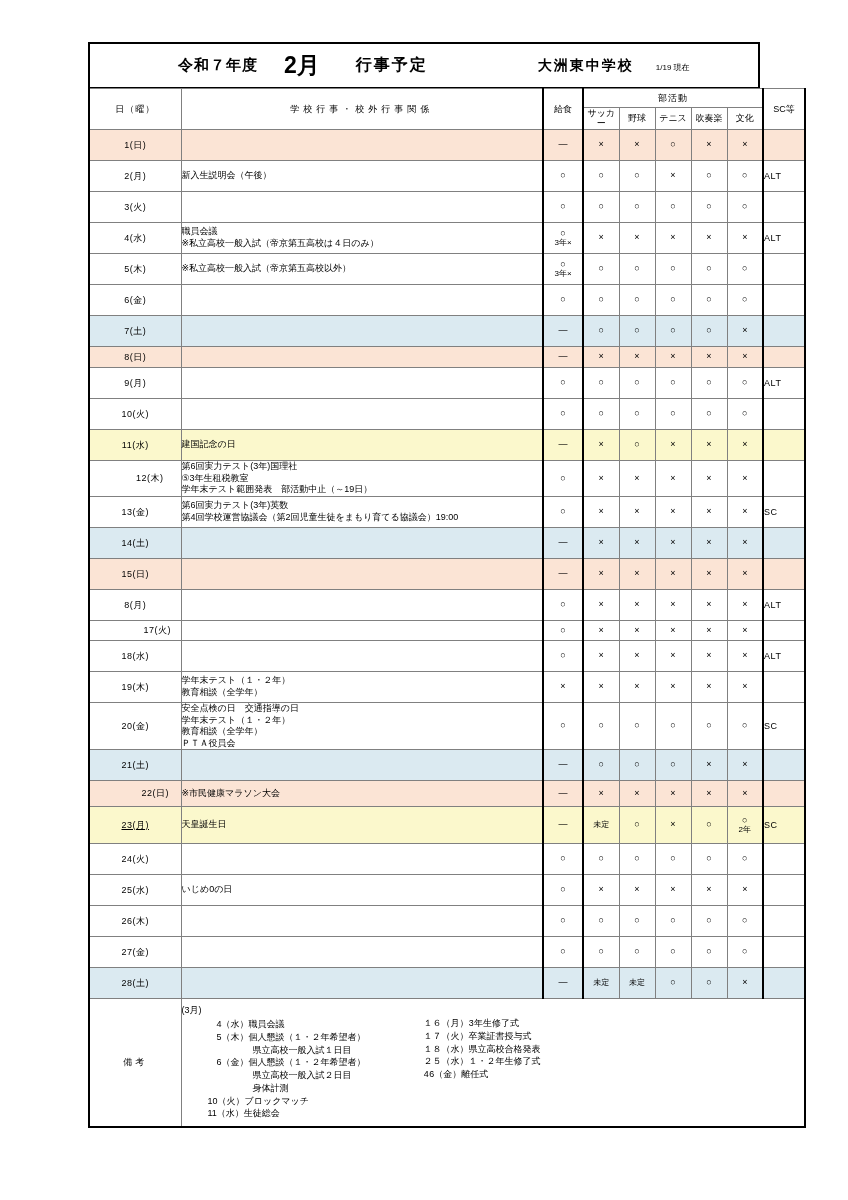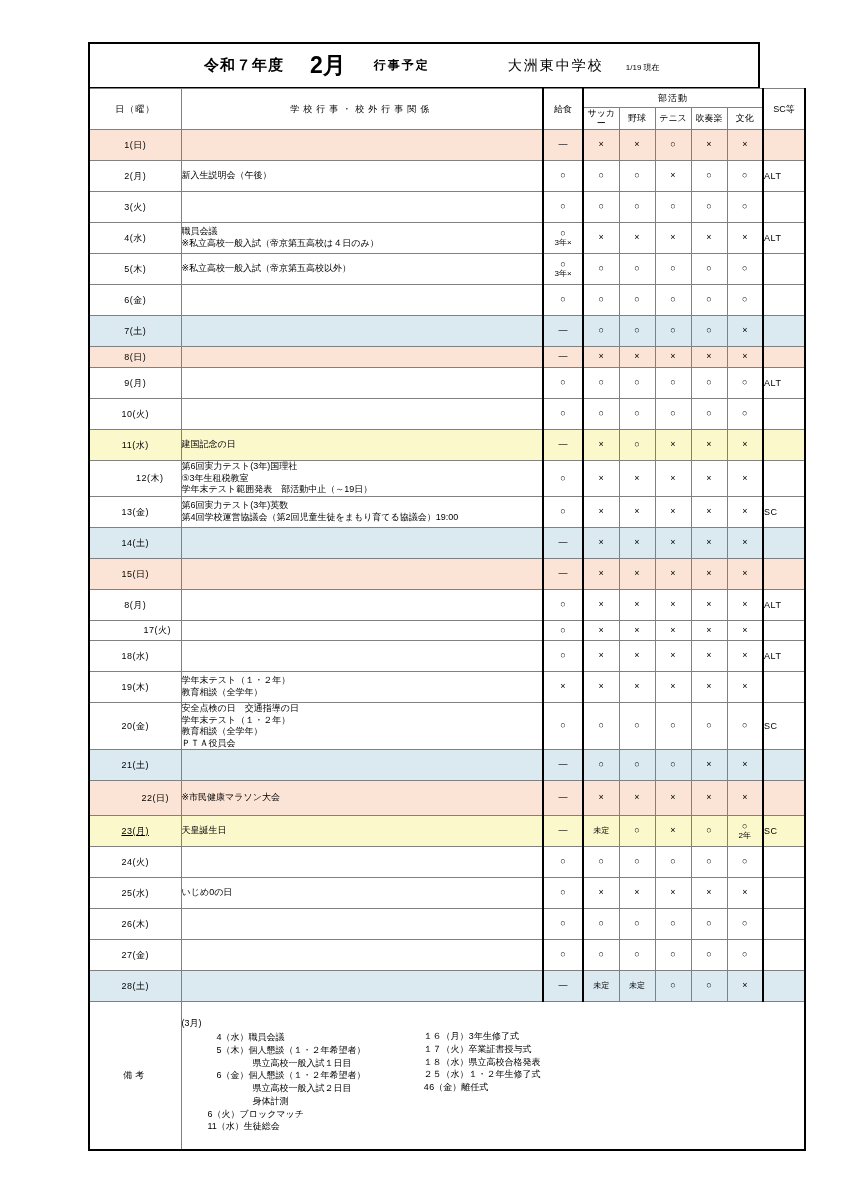--- a/index.html
+++ b/index.html
@@ -19,27 +19,27 @@
     width: 672px;
   }
 
   
   .titlebar {
     border: 2px solid #000;
     border-bottom: 1px solid #000;
     height: 46px;
     display: flex;
     align-items: center;
-    padding: 0 26px;
+    padding: 0 0;
     position: relative;
   }
   .t-era      { font-size: 15px; font-weight: bold; letter-spacing: 1px; margin-left: 88px; }
   .t-month    { font-size: 23px; font-weight: bold; margin-left: 26px; letter-spacing: 0px; }
-  .t-kind     { font-size: 12px; font-weight: bold; margin-left: 28px; letter-spacing: 2px; }
-  .t-school   { font-size: 14px; font-weight: normal; margin-left: 78px; letter-spacing: 2px; }
+  .t-kind     { font-size: 16px; font-weight: bold; margin-left: 36px; letter-spacing: 2px; }
+  .t-school   { font-size: 14px; font-weight: bold; margin-left: 110px; letter-spacing: 2px; }
   .t-asof     { font-size: 8px; margin-left: 22px; align-self: center; padding-top: 4px; }
 
   
   table.cal {
     border-collapse: collapse;
     width: 672px;
     table-layout: fixed;
   }
   table.cal td, table.cal th {
     border: 1px solid #808080;
@@ -106,21 +106,21 @@
   .rm-label {
     text-align: center;
     font-size: 13px;
     letter-spacing: 3px;
   }
   .rm-body {
     padding: 5px 0 5px 14px;
     font-size: 9px;
     line-height: 1.42;
     position: relative;
-    height: 148px;
+    height: 128px;
   }
   .rm-head { margin-left: 0px; }
   .rm-cols { display: flex; margin-top: 1px; }
   .rm-col-l { width: 228px; padding-left: 26px; }
   .rm-col-r { width: 250px; padding-left: 14px; font-family: Liberation Mono, monospace; }
   .rm-line { white-space: pre; }
 </style>
 </head>
 <body>
 
@@ -412,34 +412,34 @@
           <td class="event"></td>
           <td class="mark ob-l"><span>—</span></td>
           <td class="mark ob-l"><span>○</span></td>
           <td class="mark"><span>○</span></td>
           <td class="mark"><span>○</span></td>
           <td class="mark"><span>×</span></td>
           <td class="mark"><span>×</span></td>
           <td class="sc ob-l ob-r"></td>
         </tr>
         <tr class="sun">
-          <td class="day ob-l" style="height: 35px; padding-left: 40px;">22(日)</td>
+          <td class="day ob-l" style="height: 26px; padding-left: 40px;">22(日)</td>
           <td class="event">
             <div>※市民健康マラソン大会</div>
           </td>
           <td class="mark ob-l"><span>—</span></td>
           <td class="mark ob-l"><span>×</span></td>
           <td class="mark"><span>×</span></td>
           <td class="mark"><span>×</span></td>
           <td class="mark"><span>×</span></td>
           <td class="mark"><span>×</span></td>
           <td class="sc ob-l ob-r"></td>
         </tr>
         <tr class="hol">
-          <td class="day ob-l" style="height: 31px; text-decoration: underline;">23(月)</td>
+          <td class="day ob-l" style="height: 37px; text-decoration: underline;">23(月)</td>
           <td class="event">
             <div>天皇誕生日</div>
           </td>
           <td class="mark ob-l"><span>—</span></td>
           <td class="mark ob-l small"><span>未定</span></td>
           <td class="mark"><span>○</span></td>
           <td class="mark"><span>×</span></td>
           <td class="mark"><span>○</span></td>
           <td class="mark"><span>○</span><span class="sub">2年</span></td>
           <td class="sc ob-l ob-r">SC</td>
@@ -508,21 +508,21 @@
         <td class="rm-body ob-r ob-b" colspan="8">
           <div class="rm-head">(3月)</div>
           <div class="rm-cols">
             <div class="rm-col-l" id="rm-left">
                 <div class="rm-line">　4（水）職員会議</div>
                 <div class="rm-line">　5（木）個人懇談（１・２年希望者）</div>
                 <div class="rm-line">　　　　　県立高校一般入試１日目</div>
                 <div class="rm-line">　6（金）個人懇談（１・２年希望者）</div>
                 <div class="rm-line">　　　　　県立高校一般入試２日目</div>
                 <div class="rm-line">　　　　　身体計測</div>
-                <div class="rm-line">6（火）ブロックマッチ</div>
+                <div class="rm-line">10（火）ブロックマッチ</div>
                 <div class="rm-line">11（水）生徒総会</div>
               </div>
             <div class="rm-col-r" id="rm-right">
                 <div class="rm-line">１６（月）3年生修了式</div>
                 <div class="rm-line">１７（火）卒業証書授与式</div>
                 <div class="rm-line">１８（水）県立高校合格発表</div>
                 <div class="rm-line">２５（水）１・２年生修了式</div>
                 <div class="rm-line">46（金）離任式</div>
               </div>
           </div>

